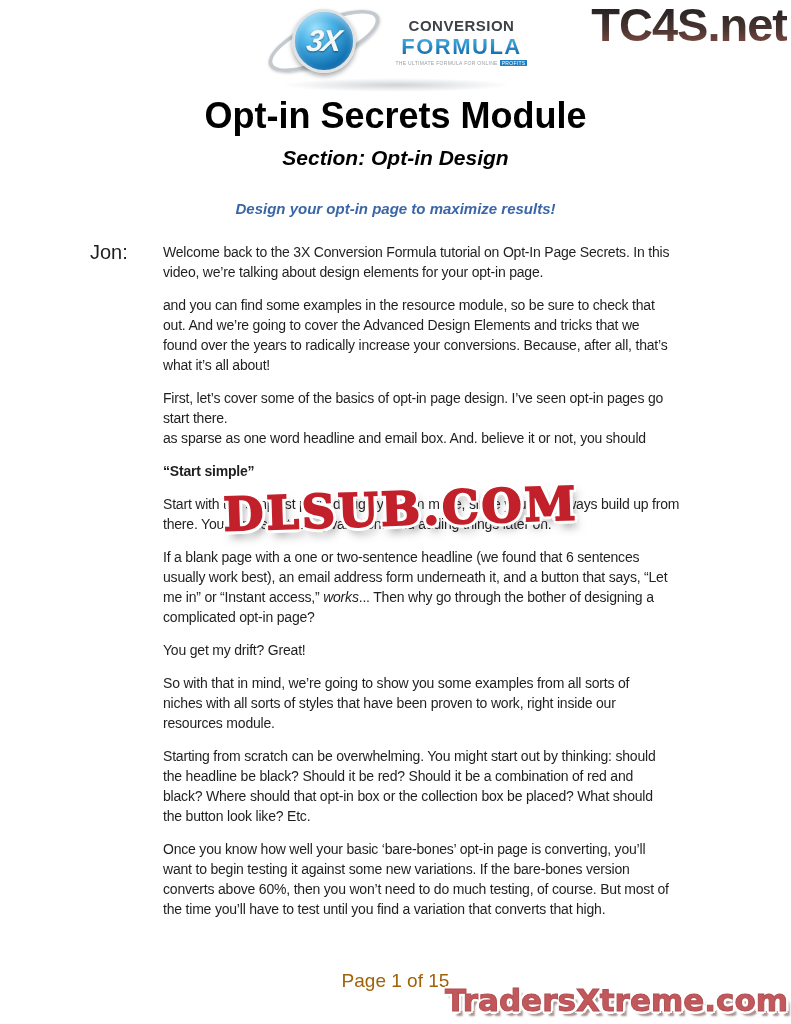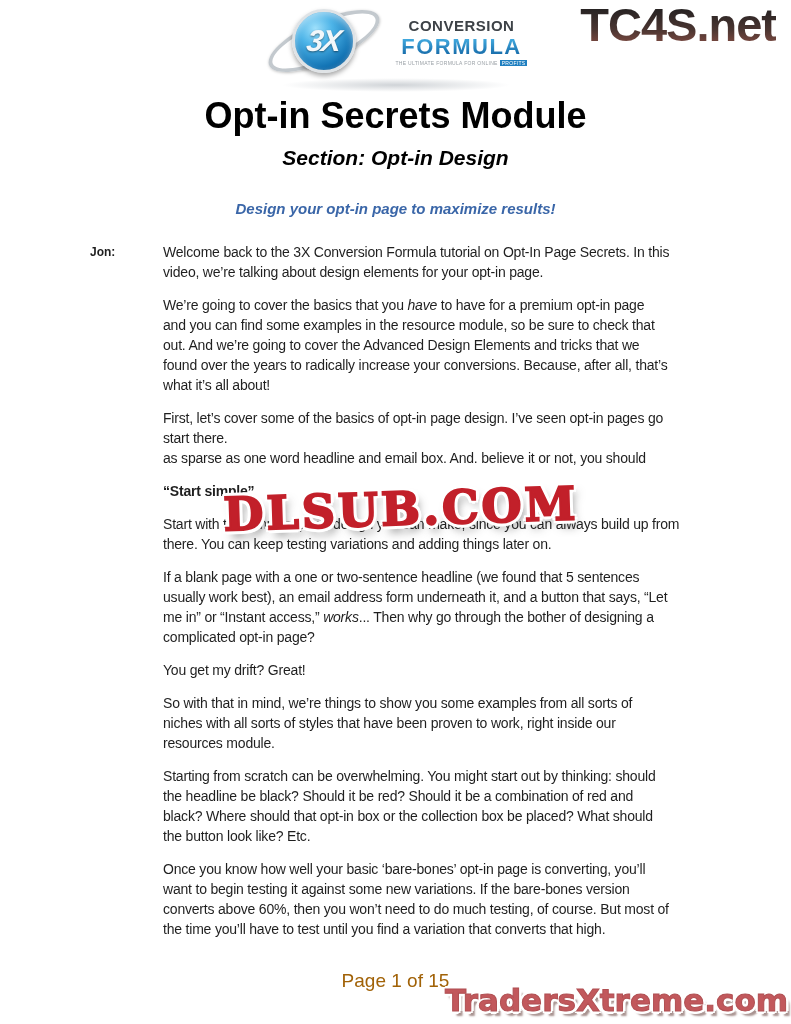--- a/index.html
+++ b/index.html
@@ -4,21 +4,21 @@
 <style>
   * { box-sizing: border-box; }
   body { margin:0; background:#fff; }
   .page {
     position:relative; width:791px; height:1024px; background:#fff;
     font-family:"Liberation Sans", sans-serif; color:#1f1f1f; overflow:hidden;
   }
 
   
   .tc4s {
-    position:absolute; top:0; right:15px; line-height:1.08;
+    position:absolute; top:0; right:4px; line-height:1.08;
     font-weight:700; font-size:47px; letter-spacing:-1px;
     background:linear-gradient(180deg, var(--tc4s-dark,#272323) 18%, #4a3531 58%, var(--tc4s-red,#8A4F45) 94%);
     -webkit-background-clip:text; background-clip:text; color:transparent;text-decoration:underline;
   }
 
   
   header { text-align:center; padding-top:6px; }
   .logo-row { display:flex; align-items:center; justify-content:center; gap:10px; height:72px; }
   .emblem-wrap { position:relative; width:122px; height:72px; flex:0 0 auto; }
   .orbit {
@@ -50,21 +50,21 @@
   .logo-reflection {
     width:230px; height:14px; margin:0 auto 2px;
     background: radial-gradient(ellipse at center, rgba(130,140,150,.38), rgba(130,140,150,0) 70%);
   }
   h1 { margin:6px 0 11px; font-size:36px; line-height:36px; font-weight:700; color:#000; }
   h2 { margin:0 0 26px; font-size:21px; line-height:26px; font-style:italic; font-weight:700; color:#000; }
   h3 { margin:0; font-size:15px; line-height:24px; font-style:italic; font-weight:700; color:var(--accent-blue,#3A66A8); }
 
   
   .transcript { display:grid; grid-template-columns:73px 1fr; padding:21px 0 0 90px; }
-  .speaker { font-weight:700; font-size:12px; line-height:20px; }
+  .speaker { font-weight:400; font-size:20px; line-height:20px; }
   .para { margin-bottom:13px; }
   .line { white-space:nowrap; font-size:14px; line-height:20px; letter-spacing:-0.2px; }
   .line em { font-style:italic; }
   .line strong { font-weight:700; }
 
   
   .dlsub {
     position:absolute; left:233px; top:482px; width:336px; height:54px;
     display:flex; align-items:center; justify-content:center;
     transform:rotate(-1.8deg);
@@ -122,49 +122,48 @@
   </header>
 
   <main class="transcript">
     <div class="speaker">Jon:</div>
     <div class="paragraphs">
         <div class="para">
           <div class="line"><span>Welcome back to the 3X Conversion Formula tutorial on Opt-In Page Secrets. In this</span></div>
           <div class="line"><span>video, we’re talking about design elements for your opt-in page.</span></div>
         </div>
         <div class="para">
-          <div class="line"><span>We’re going to cover the basics that you </span><em>have</em><span> to have for a premium opt-in page</span></div>
           <div class="line"><span>and you can find some examples in the resource module, so be sure to check that</span></div>
           <div class="line"><span>out. And we’re going to cover the Advanced Design Elements and tricks that we</span></div>
           <div class="line"><span>found over the years to radically increase your conversions. Because, after all, that’s</span></div>
           <div class="line"><span>what it’s all about!</span></div>
         </div>
         <div class="para">
           <div class="line"><span>First, let’s cover some of the basics of opt-in page design. I’ve seen opt-in pages go</span></div>
           <div class="line"><span>start there.</span></div>
           <div class="line"><span>as sparse as one word headline and email box. And. believe it or not, you should</span></div>
         </div>
         <div class="para">
           <div class="line"><strong> “Start simple”</strong></div>
         </div>
         <div class="para">
           <div class="line"><span>Start with the s</span><span>implest page design you can make, since you </span><span>can always build up from</span></div>
           <div class="line"><span>there. You can</span><span> keep testing variations and adding things lat</span><span>er on.</span></div>
         </div>
         <div class="para">
-          <div class="line"><span>If a blank page with a one or two-sentence headline (we found that 5 sentences</span></div>
+          <div class="line"><span>If a blank page with a one or two-sentence headline (we found that 6 sentences</span></div>
           <div class="line"><span>usually work best), an email address form underneath it, and a button that says, “Let</span></div>
           <div class="line"><span>me in” or “Instant access,” </span><em>works</em><span>... Then why go through the bother of designing a</span></div>
           <div class="line"><span>complicated opt-in page?</span></div>
         </div>
         <div class="para">
           <div class="line"><span>You get my drift? Great!</span></div>
         </div>
         <div class="para">
-          <div class="line"><span>So with that in mind, we’re things to show you some examples from all sorts of</span></div>
+          <div class="line"><span>So with that in mind, we’re going to show you some examples from all sorts of</span></div>
           <div class="line"><span>niches with all sorts of styles that have been proven to work, right inside our</span></div>
           <div class="line"><span>resources module.</span></div>
         </div>
         <div class="para">
           <div class="line"><span>Starting from scratch can be overwhelming. You might start out by thinking: should</span></div>
           <div class="line"><span>the headline be black? Should it be red? Should it be a combination of red and</span></div>
           <div class="line"><span>black? Where should that opt-in box or the collection box be placed? What should</span></div>
           <div class="line"><span>the button look like? Etc.</span></div>
         </div>
         <div class="para">

